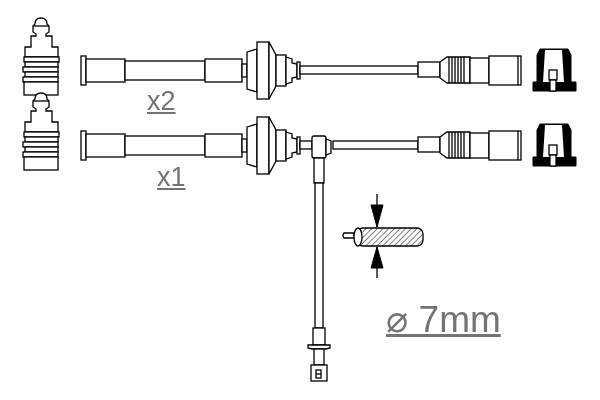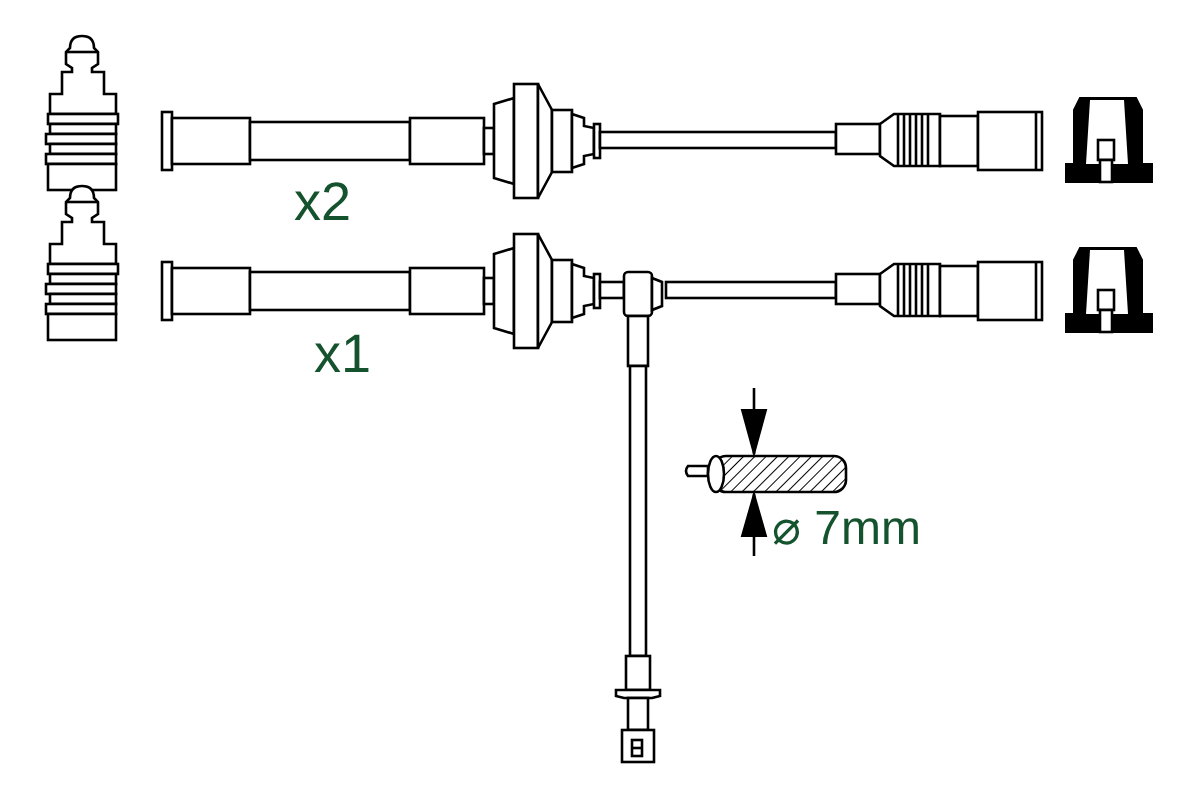--- a/index.html
+++ b/index.html
@@ -1,20 +1,20 @@
 <!DOCTYPE html>
 <html><head>
   <meta charset="utf-8">
   <style>
     html, body { margin: 0; padding: 0; background: #ffffff; }
     body { width: 600px; height: 400px; overflow: hidden; position: relative; }
     svg { position: absolute; left: 0; top: 0; }
-    .lbl { position: absolute; font-family: "Liberation Sans", sans-serif; color: #14532d; line-height: 1; }
+    .lbl { position: absolute; font-family: "Liberation Sans", sans-serif; color: #737373; line-height: 1; text-decoration: underline; }
     .qty { font-size: 27px; }
-    .dim { font-size: 24px; }
+    .dim { font-size: 37px; margin-top: 48px; }
     .s { fill: #fff; stroke: #000; stroke-width: 1.3; }
     .k { fill: #000; stroke: #000; stroke-width: 1; }
     .ln { stroke: #000; stroke-width: 1.3; fill: none; }
   </style>
 </head>
 <body>
 
 <svg width="600" height="400" viewBox="0 0 600 400">
   <defs>
     <pattern id="hatch" patternUnits="userSpaceOnUse" width="4" height="4" patternTransform="rotate(45)">

